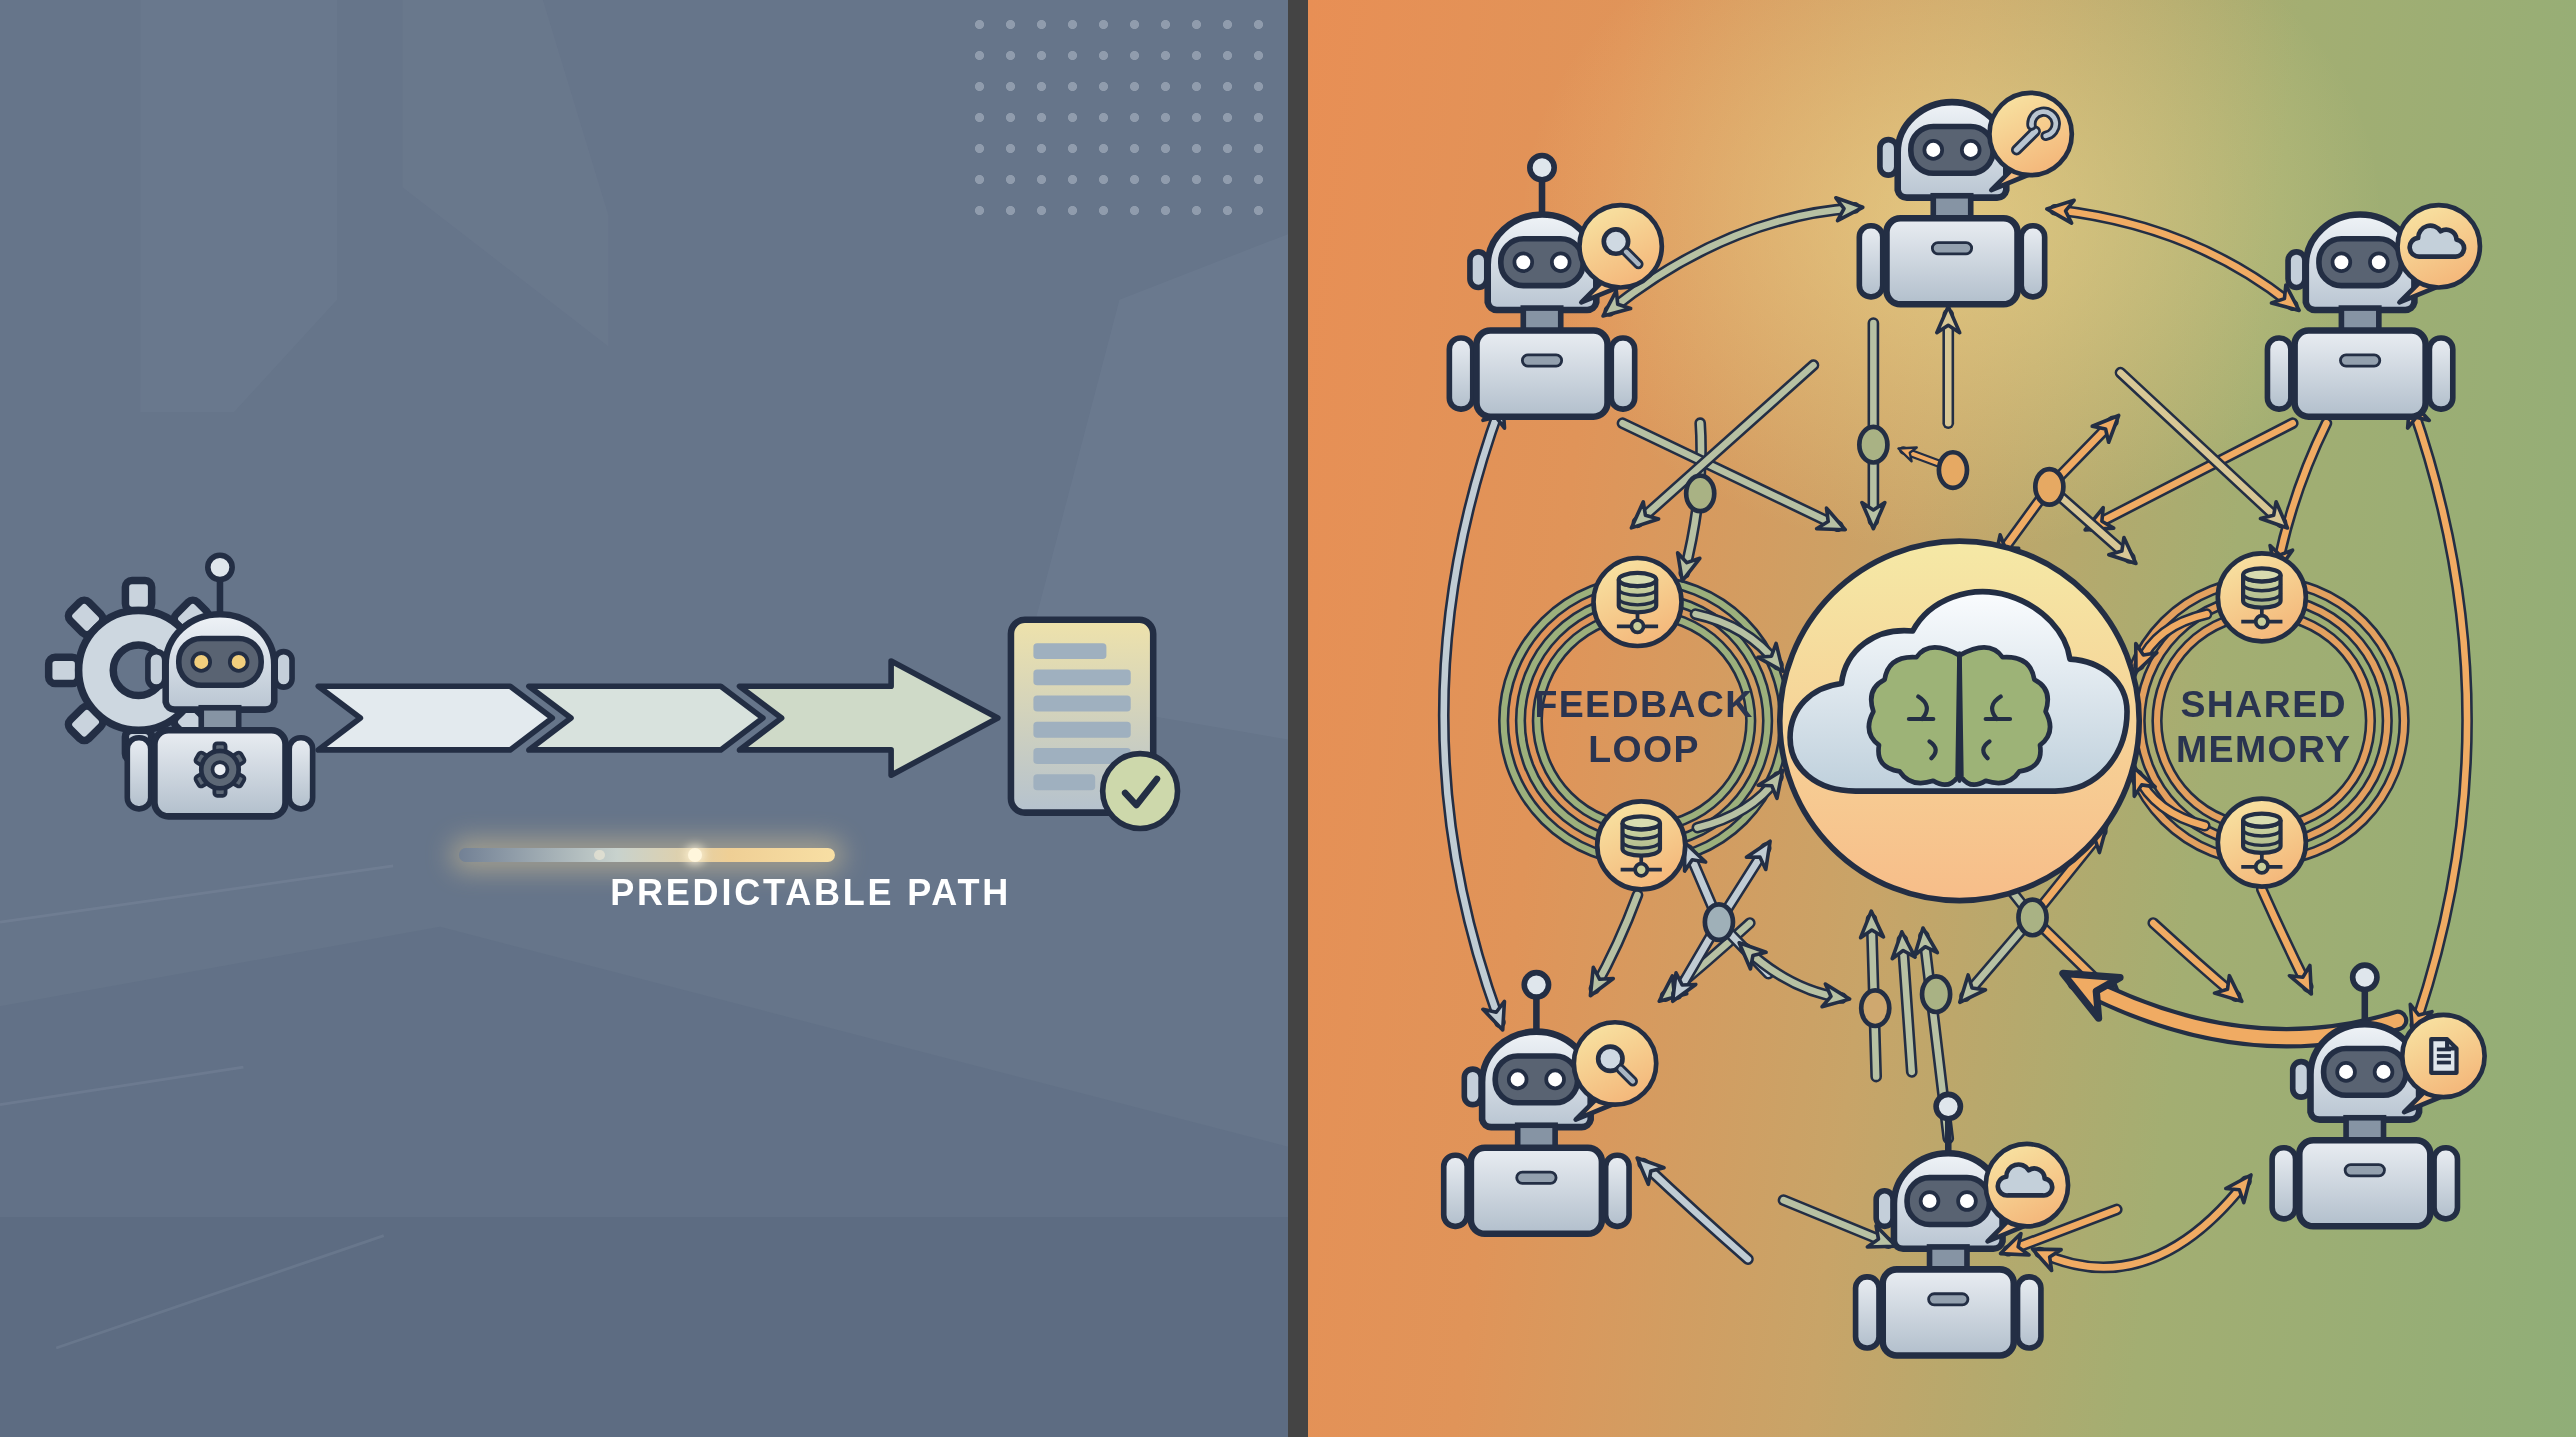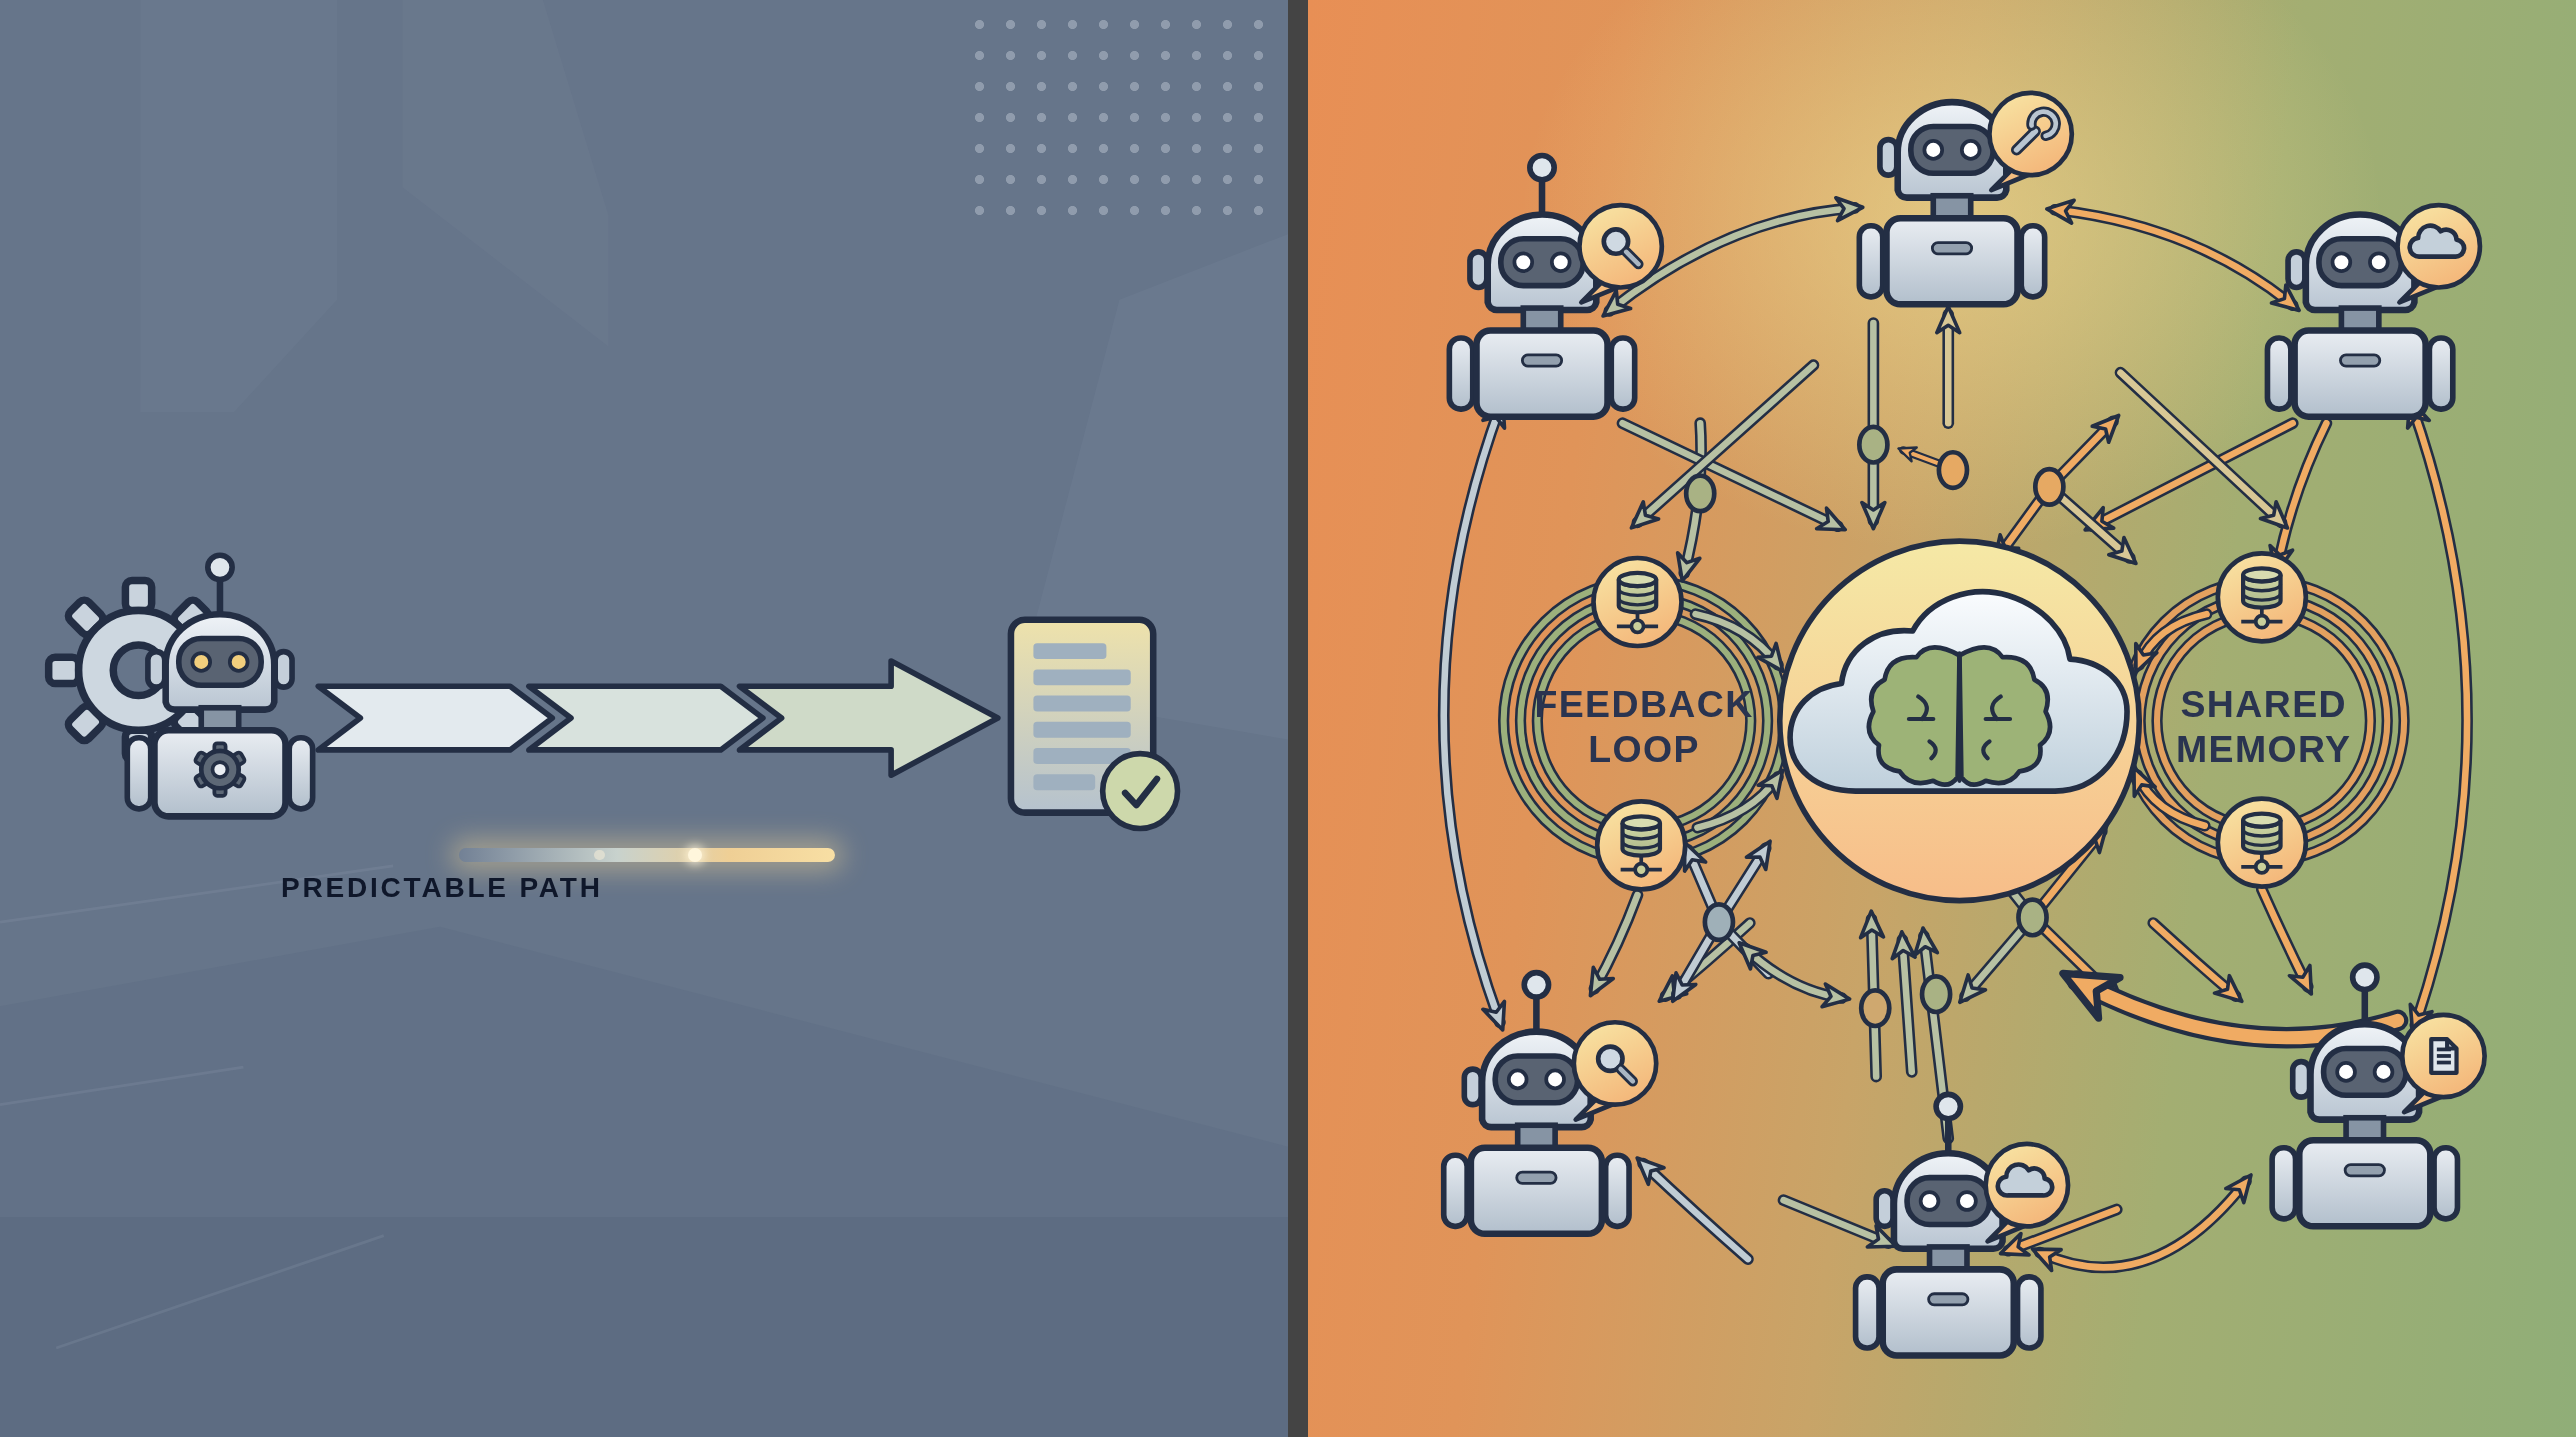--- a/index.html
+++ b/index.html
@@ -12,22 +12,22 @@
       linear-gradient(97deg,#e88f55 0%,#e09459 22%,#c8a468 46%,#a3ae72 68%,#8fae78 100%); margin-left: 20px;}
   svg{position:absolute;left:0;top:0;}
   .dots{position:absolute;left:964px;top:9.4px;width:309px;height:223px;
     background-image:radial-gradient(circle, rgba(230,236,242,.33) 4.2px, transparent 4.9px);
     background-size:31px 31px;}
   .glow-bar{position:absolute;left:459px;top:848px;width:376px;height:14px;border-radius:8.4px;
     background:linear-gradient(90deg, rgba(150,163,182,.25), #c8d2cd 42%, #efcf95 72%, #f8dfa4 100%);
     box-shadow:0 0 26px 8.4px rgba(244,216,150,.45);}
   .glow-bar .dot1{position:absolute;left:36%;top:1.9px;width:10.3px;height:10.3px;border-radius:50%;background:#e9e6d4;opacity:.7;}
   .glow-bar .dot2{position:absolute;left:61%;top:0px;width:14px;height:14px;border-radius:50%;background:#fff6dc;box-shadow:0 0 9.4px 2.8px rgba(255,246,220,.8);}
-  .path-label{position:absolute;left:281px;top:872px;width:730px;text-align:left;
-    font-size:28px;font-weight:600;letter-spacing:2.8px;color:#0f172a;}
+  .path-label{position:absolute;left:281px;top:872px;width:730px;text-align:right;
+    font-size:36px;font-weight:600;letter-spacing:2.8px;color:#ffffff;}
   
   .d{fill:none;stroke:#232e44;stroke-width:12.5;stroke-linecap:round;}
   .l{fill:none;stroke-width:7;stroke-linecap:round;}
   .smd{stroke-width:9;} .sm{stroke-width:4.5;}
   .thickd{stroke-width:23;} .thickl{stroke-width:14;}
   .g{stroke:#b7c1a3;} .o{stroke:#f0ab63;} .y{stroke:#c0ccd4;} .t{stroke:#d8c795;}
   .he.g{marker-end:url(#mkG);} .hb.g{marker-end:url(#mkG);marker-start:url(#mkG);}
   .he.o{marker-end:url(#mkO);} .hb.o{marker-end:url(#mkO);marker-start:url(#mkO);}
   .he.y{marker-end:url(#mkY);} .hb.y{marker-end:url(#mkY);marker-start:url(#mkY);}
   .he.t{marker-end:url(#mkT);}

